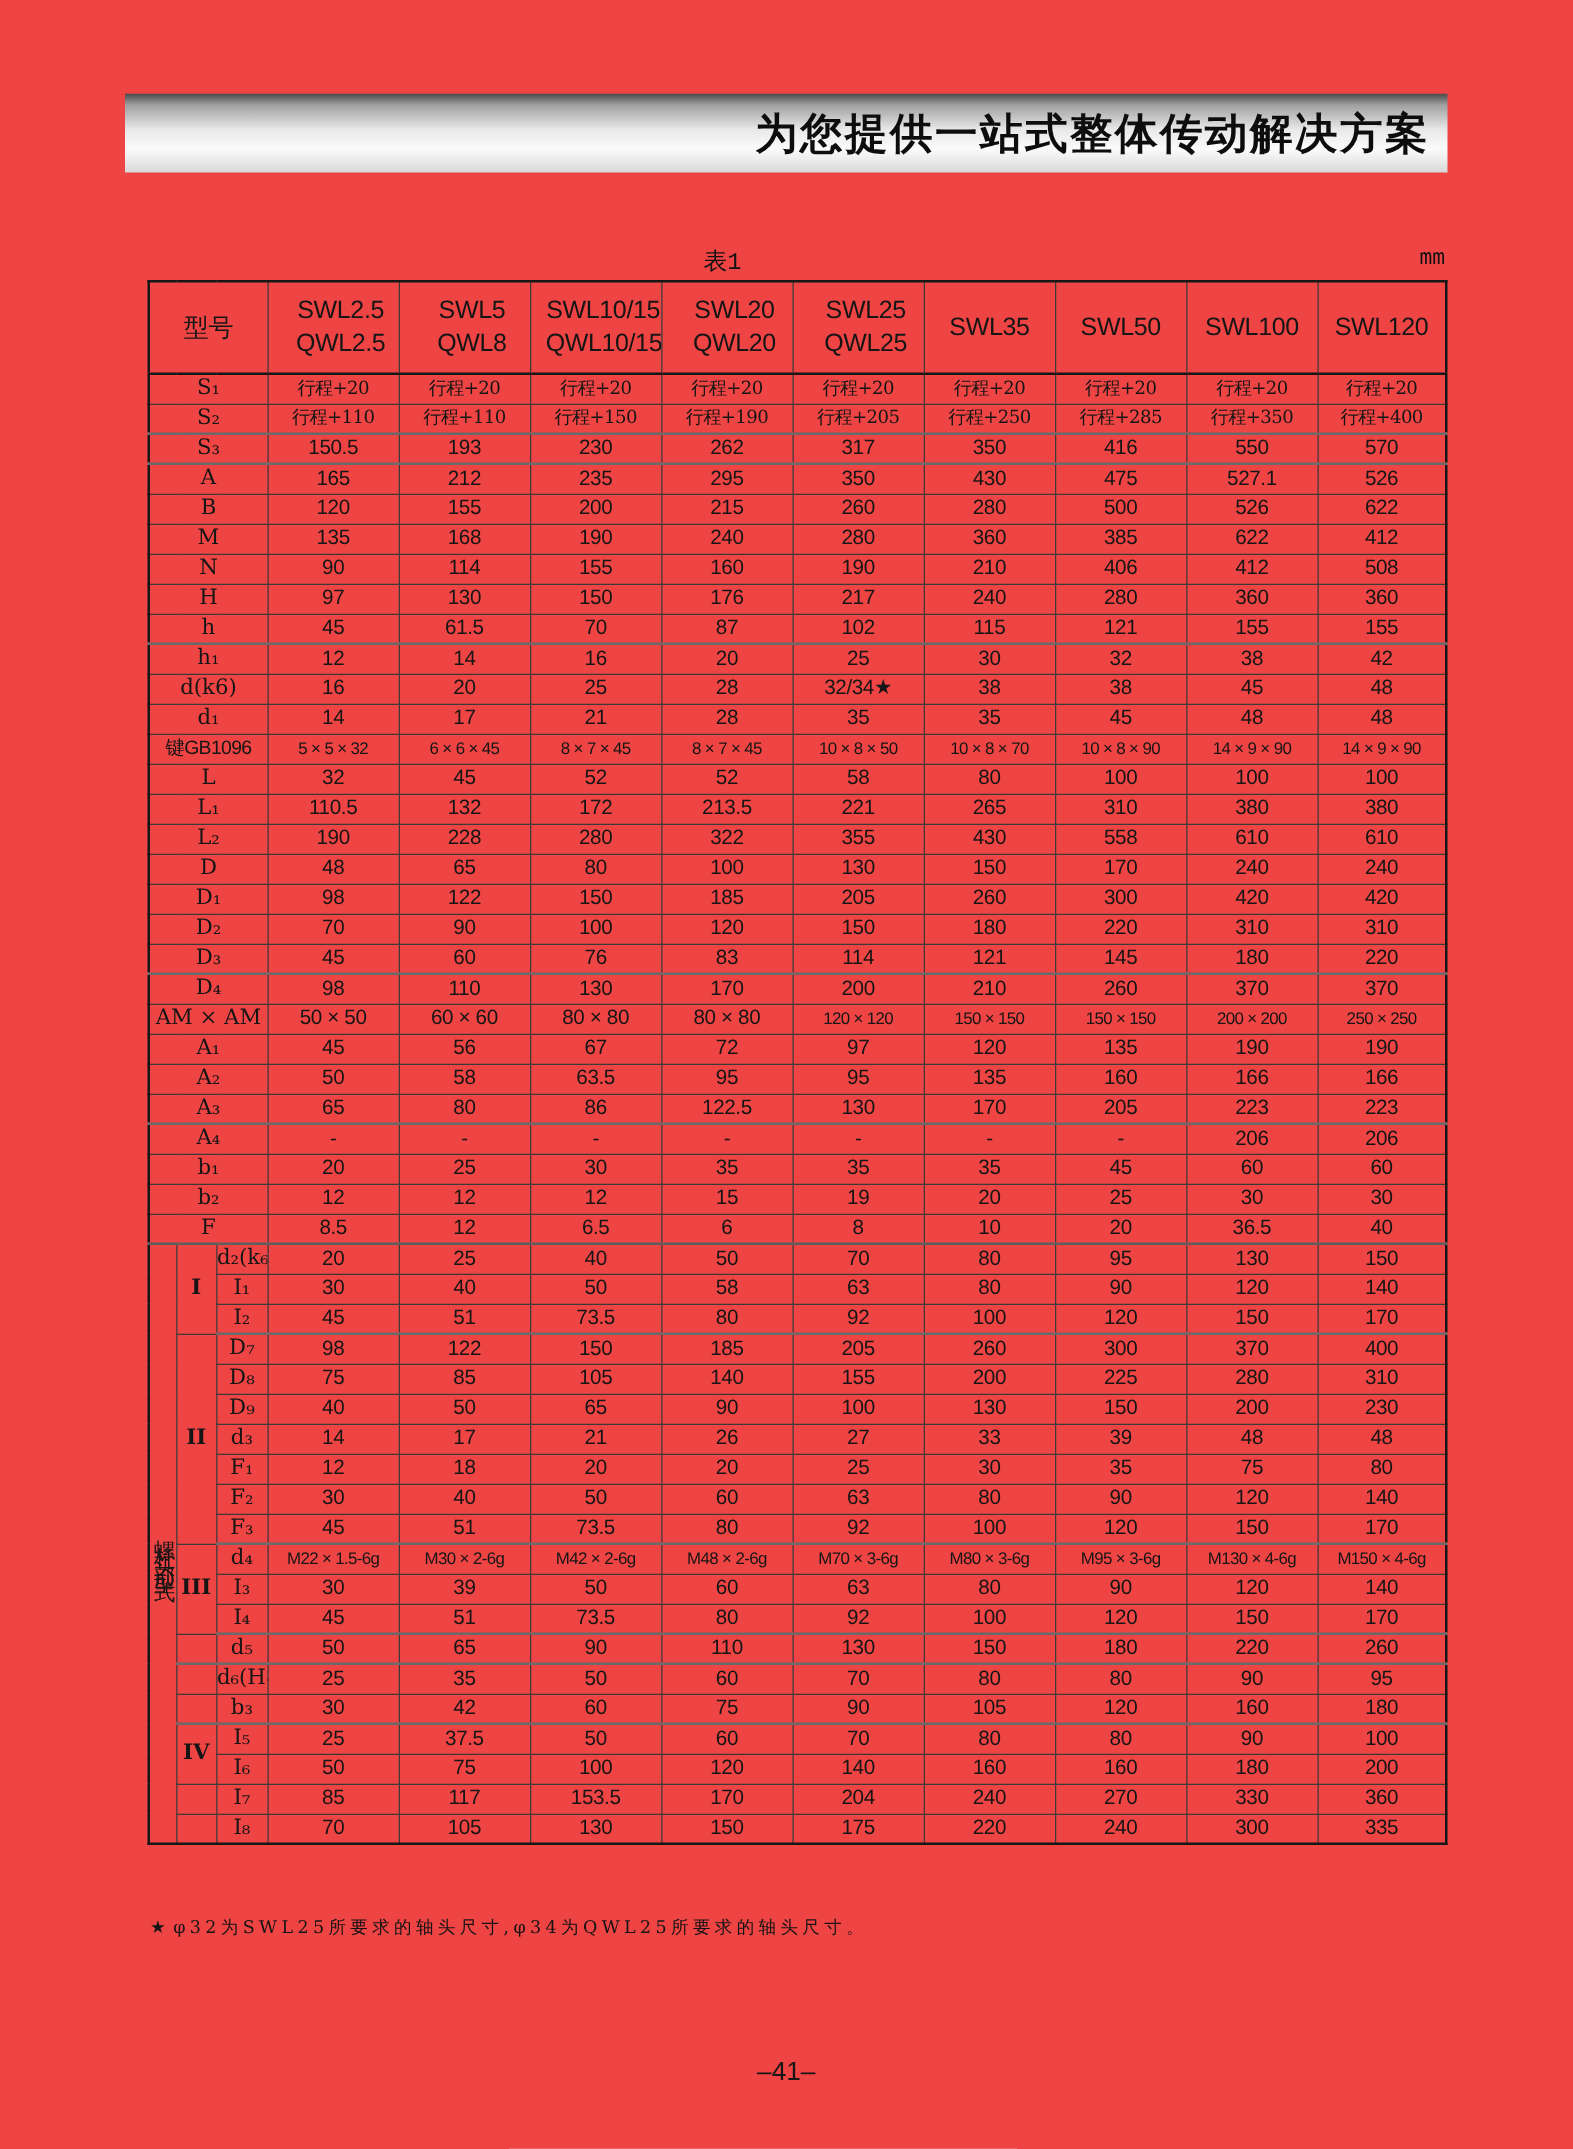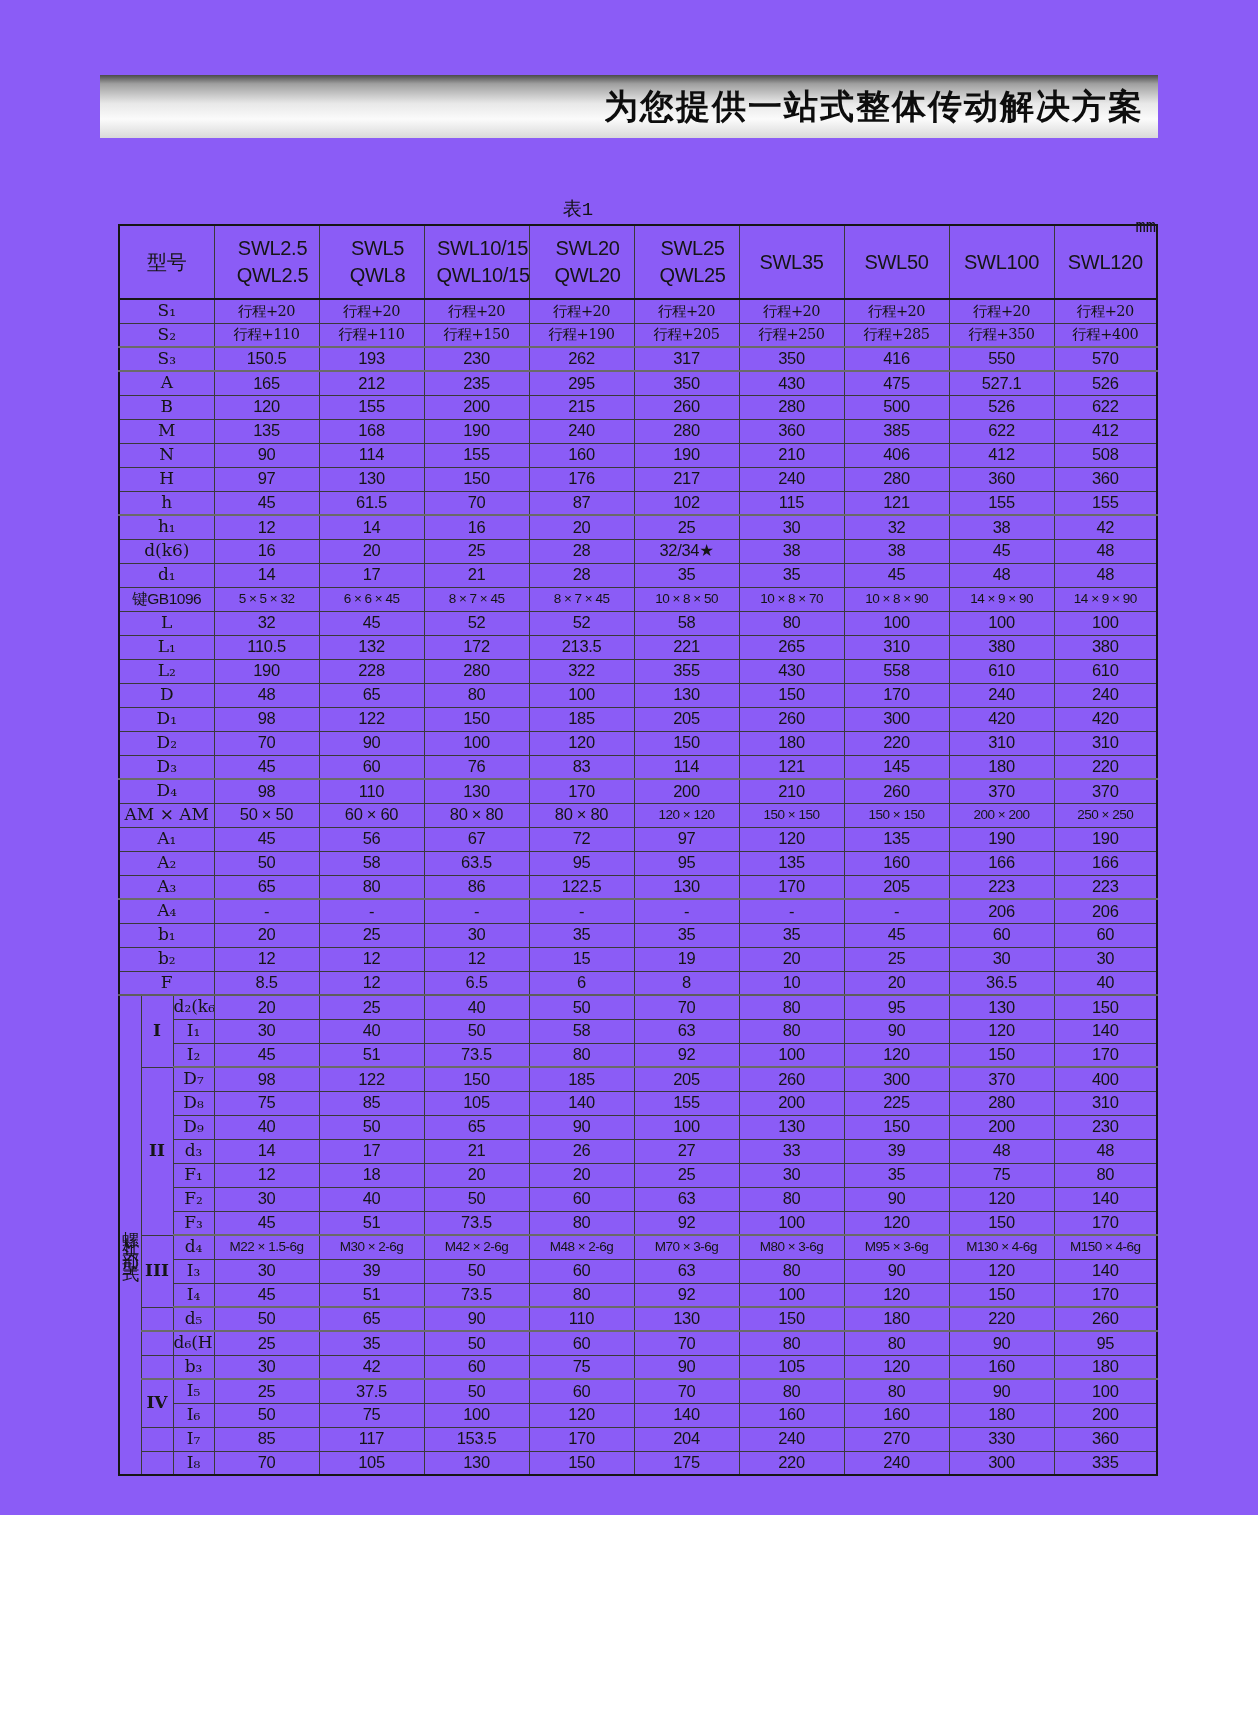--- a/index.html
+++ b/index.html
@@ -1,17 +1,17 @@
 <!DOCTYPE html>
 <html><head>
 <meta charset="utf-8">
 <style>
   * { margin:0; padding:0; box-sizing:border-box; }
   body { background:#ffffff; font-family:"Liberation Sans", sans-serif; }
-  .page { position:relative; width:1258px; height:1515px; background:#8b5cf6; overflow:hidden; }
+  .page { position:relative; width:1258px; height:1719px; background:#ef4444; overflow:hidden; }
 
   
   .banner { position:absolute; left:100px; top:75px; width:1058px; }
   .banner-cn {
     height:63px;
     background:linear-gradient(180deg,#4a4a4a 0%,#9f9f9f 14%,#e8e8e8 45%,#fbfbfb 70%,#d9d9d9 100%);
     display:flex; align-items:center; justify-content:flex-end;
     padding-right:14px;
   }
   .banner-cn span {
@@ -29,21 +29,21 @@
     color:#101010; letter-spacing:0.5px; white-space:nowrap;
   }
 
   
   .caption { position:absolute; left:118px; top:196px; width:1040px; height:26px; }
   .caption .tbl-label {
     position:absolute; left:0; right:120px; text-align:center;
     font-family:Liberation Mono, monospace; font-size:19px; color:#111;
   }
   .caption .unit {
-    position:absolute; right:2px; top:20px;
+    position:absolute; right:2px; top:0;
     font-family:"DejaVu Sans Mono", monospace; font-size:17px; color:#111;
   }
 
   
   table.spec { position:absolute; left:118px; top:224px; width:1040px;
     border-collapse:collapse; table-layout:fixed; }
   table.spec td {
     border:1px solid #3a3a3a; text-align:center; vertical-align:middle;
     color:#151515; height:24px; line-height:1.05; overflow:hidden; white-space:nowrap;
   }
@@ -735,14 +735,15 @@
           <td class="v-num">220</td>
           <td class="v-num">240</td>
           <td class="v-num">300</td>
           <td class="v-num">335</td>
         </tr>
       </tbody>
   </table>
 
   <div class="footnote"><span class="star">★</span><span>φ32为SWL25所要求的轴头尺寸,φ34为QWL25所要求的轴头尺寸。</span></div>
 
+  <div class="pagenum">–41–</div>
 
 </div>
 
 </body></html>

